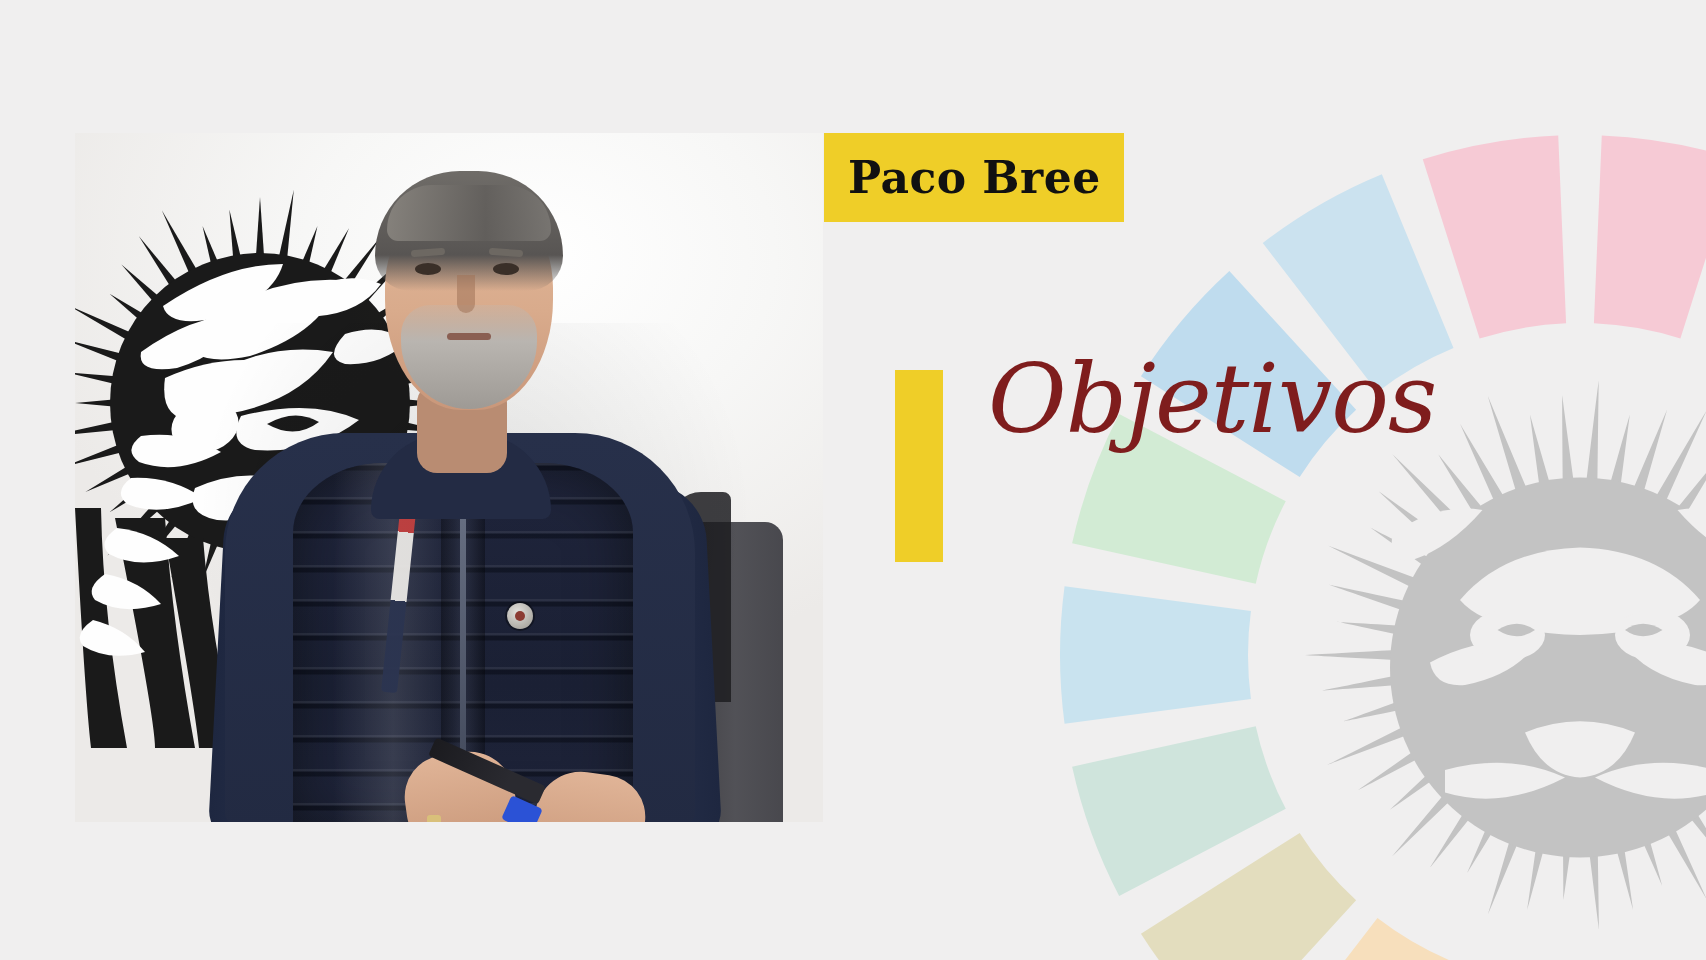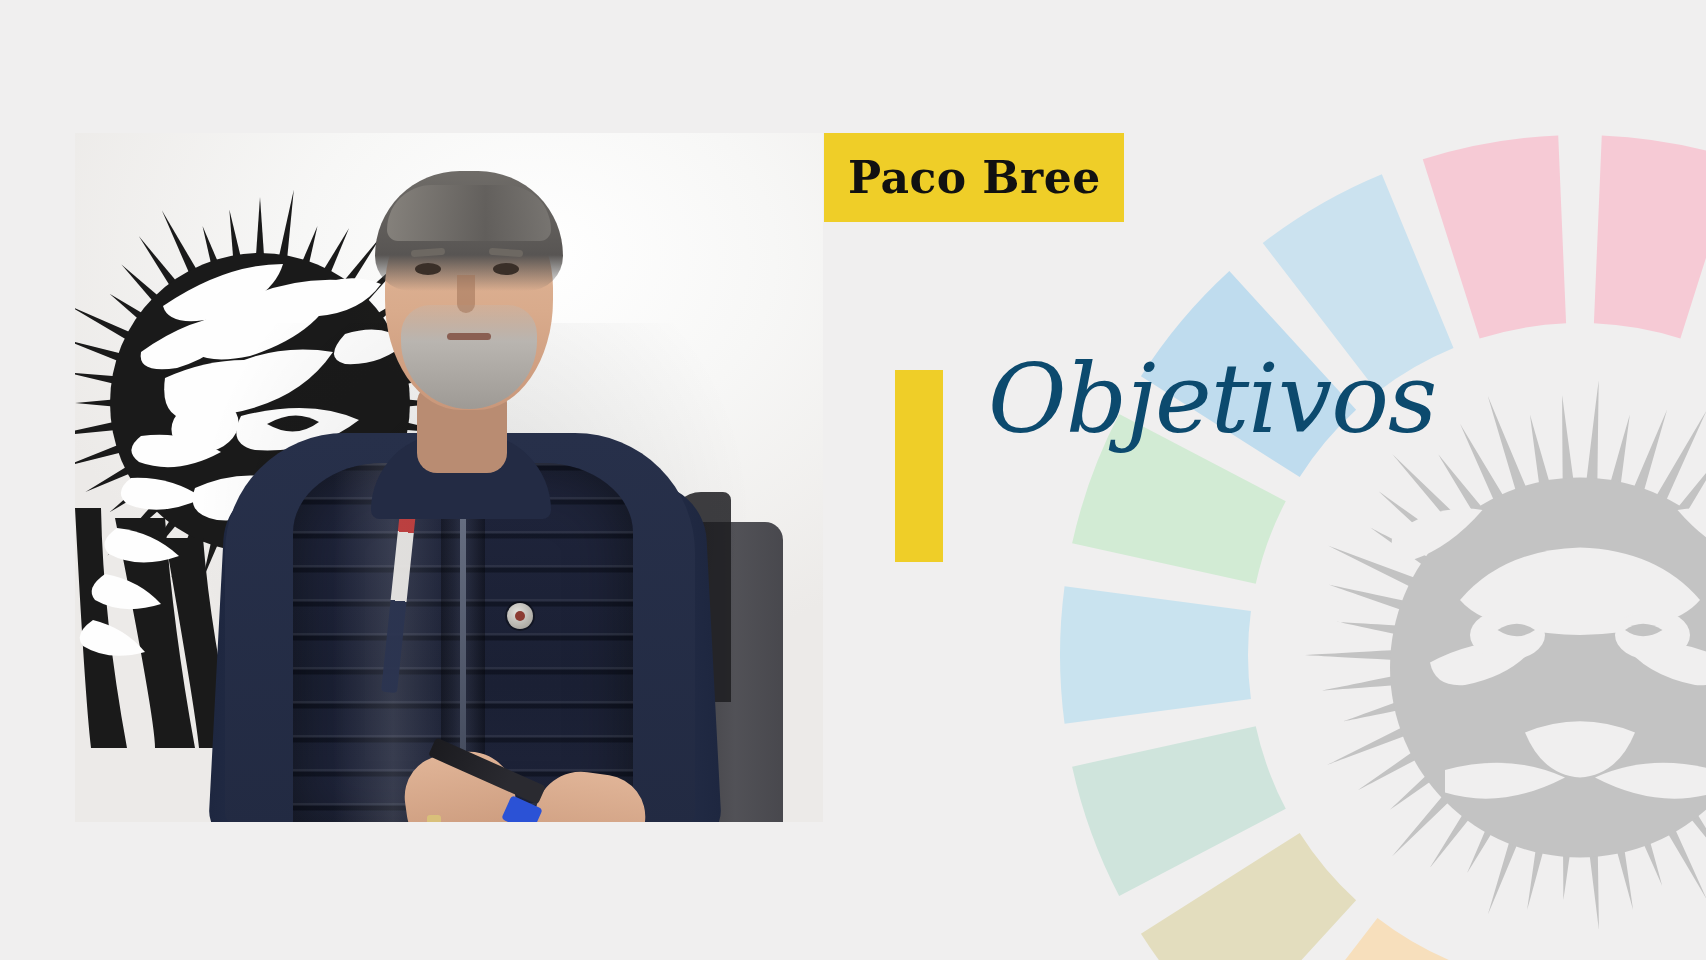--- a/index.html
+++ b/index.html
@@ -198,21 +198,21 @@
   }
 
   
   .title{
     position:absolute;left:988px;top:348px;width:640px;
     font-family:"DejaVu Serif", serif;
     font-style:italic;
     font-weight:400;
     font-size:96px;
     line-height:1.07;
-    color:#0c4a6e;
+    color:#7f1d1d;
     letter-spacing:-1px;
   }
   .title .l2{display:block;}
 </style>
 </head>
 <body>
 
 <div id="stage">
 
   <div class="wheel">

